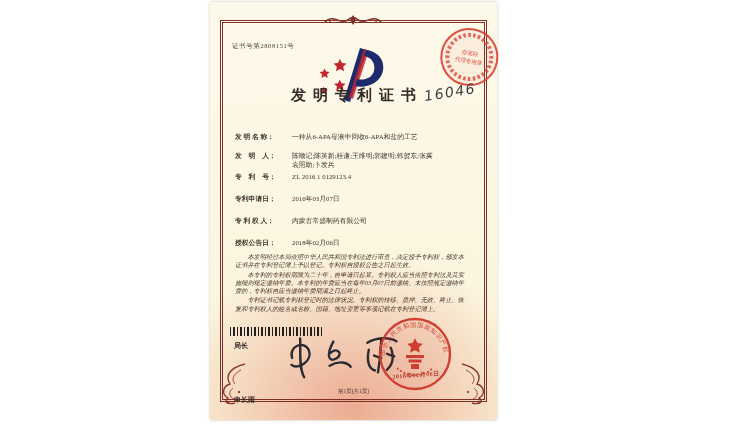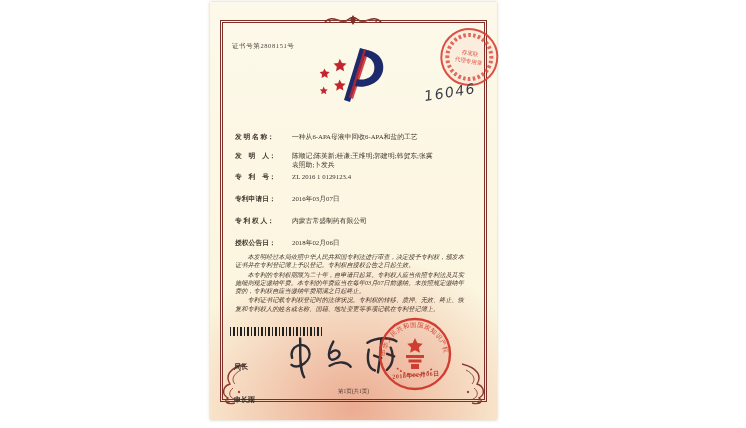--- a/index.html
+++ b/index.html
@@ -26,21 +26,21 @@
   .row{position:absolute;left:25px;z-index:3;font-size:6.8px;color:#3c322b;white-space:nowrap;}
   .row .lbl{display:inline-block;width:57px;font-weight:bold;color:#453a32;}
   .row .val{color:#3c322b;}
   .row2{position:absolute;left:82px;z-index:3;font-size:6.8px;color:#3c322b;}
   .paras{position:absolute;left:25px;top:251px;width:229px;z-index:3;font-size:6.2px;line-height:1.33;
          color:#49362c;text-align:justify;font-style:italic;}
   .paras p{margin:0 0 1px 0;text-indent:2em;}
   .barcode{position:absolute;left:20px;top:325px;width:92px;height:9px;z-index:3;
            background:repeating-linear-gradient(90deg,#20201f 0,#20201f 1.5px,transparent 1.5px,transparent 3px,
            #20201f 3px,#20201f 5.5px,transparent 5.5px,transparent 7px);}
-  .director-label{position:absolute;left:24px;top:360px;z-index:3;font-size:7px;font-weight:bold;color:#332a24;}
+  .director-label{position:absolute;left:24px;top:339px;z-index:3;font-size:7px;font-weight:bold;color:#332a24;}
   .director-name{position:absolute;left:24px;top:357px;z-index:3;font-size:7px;font-weight:bold;color:#332a24;margin-top:36px;}
   .signature{position:absolute;left:68px;top:327px;z-index:4;transform:rotate(-3deg);}
   .seal{position:absolute;left:167px;top:314px;z-index:4;opacity:.95;}
   .seal-date{position:absolute;left:166px;top:369px;width:80px;z-index:5;text-align:center;
              font-size:6px;color:#b03a2a;font-weight:bold;transform:rotate(-4deg);letter-spacing:.5px;}
   .page-footer{position:absolute;left:10px;right:10px;top:386px;z-index:3;text-align:center;
                font-size:5.5px;color:#4a3b32;}
 </style>
 </head>
 <body>
@@ -88,20 +88,21 @@
       <svg width="62" height="62" viewBox="0 0 62 62">
         <circle cx="31" cy="31" r="28" fill="rgba(216,67,55,.07)" stroke="#d84337" stroke-width="2"></circle>
         <circle cx="31" cy="31" r="22" fill="none" stroke="#d84337" stroke-width="4" stroke-dasharray="2.6 2.3" opacity=".85"></circle>
         <text x="31" y="29" text-anchor="middle" font-size="5.5" fill="#d84337">存底联</text>
         <text x="31" y="37" text-anchor="middle" font-size="5.5" fill="#d84337">代理专用章</text>
       </svg>
     </div>
 
     <div class="handwritten">16046</div>
 
+    <h1 class="title">发明专利证书</h1>
 
     <div class="row" style="top:130px">
       <span class="lbl">发 明 名 称：</span><span class="val">一种从6-APA母液中回收6-APA和盐的工艺</span>
     </div>
     <div class="row" style="top:149px">
       <span class="lbl">发　明　人：</span><span class="val">陈顺记;陈英新;桂谦;王维明;郭建明;韩贺东;张冀</span>
     </div>
     <div class="row2" style="top:158px">袁照助;卜发兵</div>
     <div class="row" style="top:170px">
       <span class="lbl">专　利　号：</span><span class="val">ZL 2016 1 0129123.4</span>

